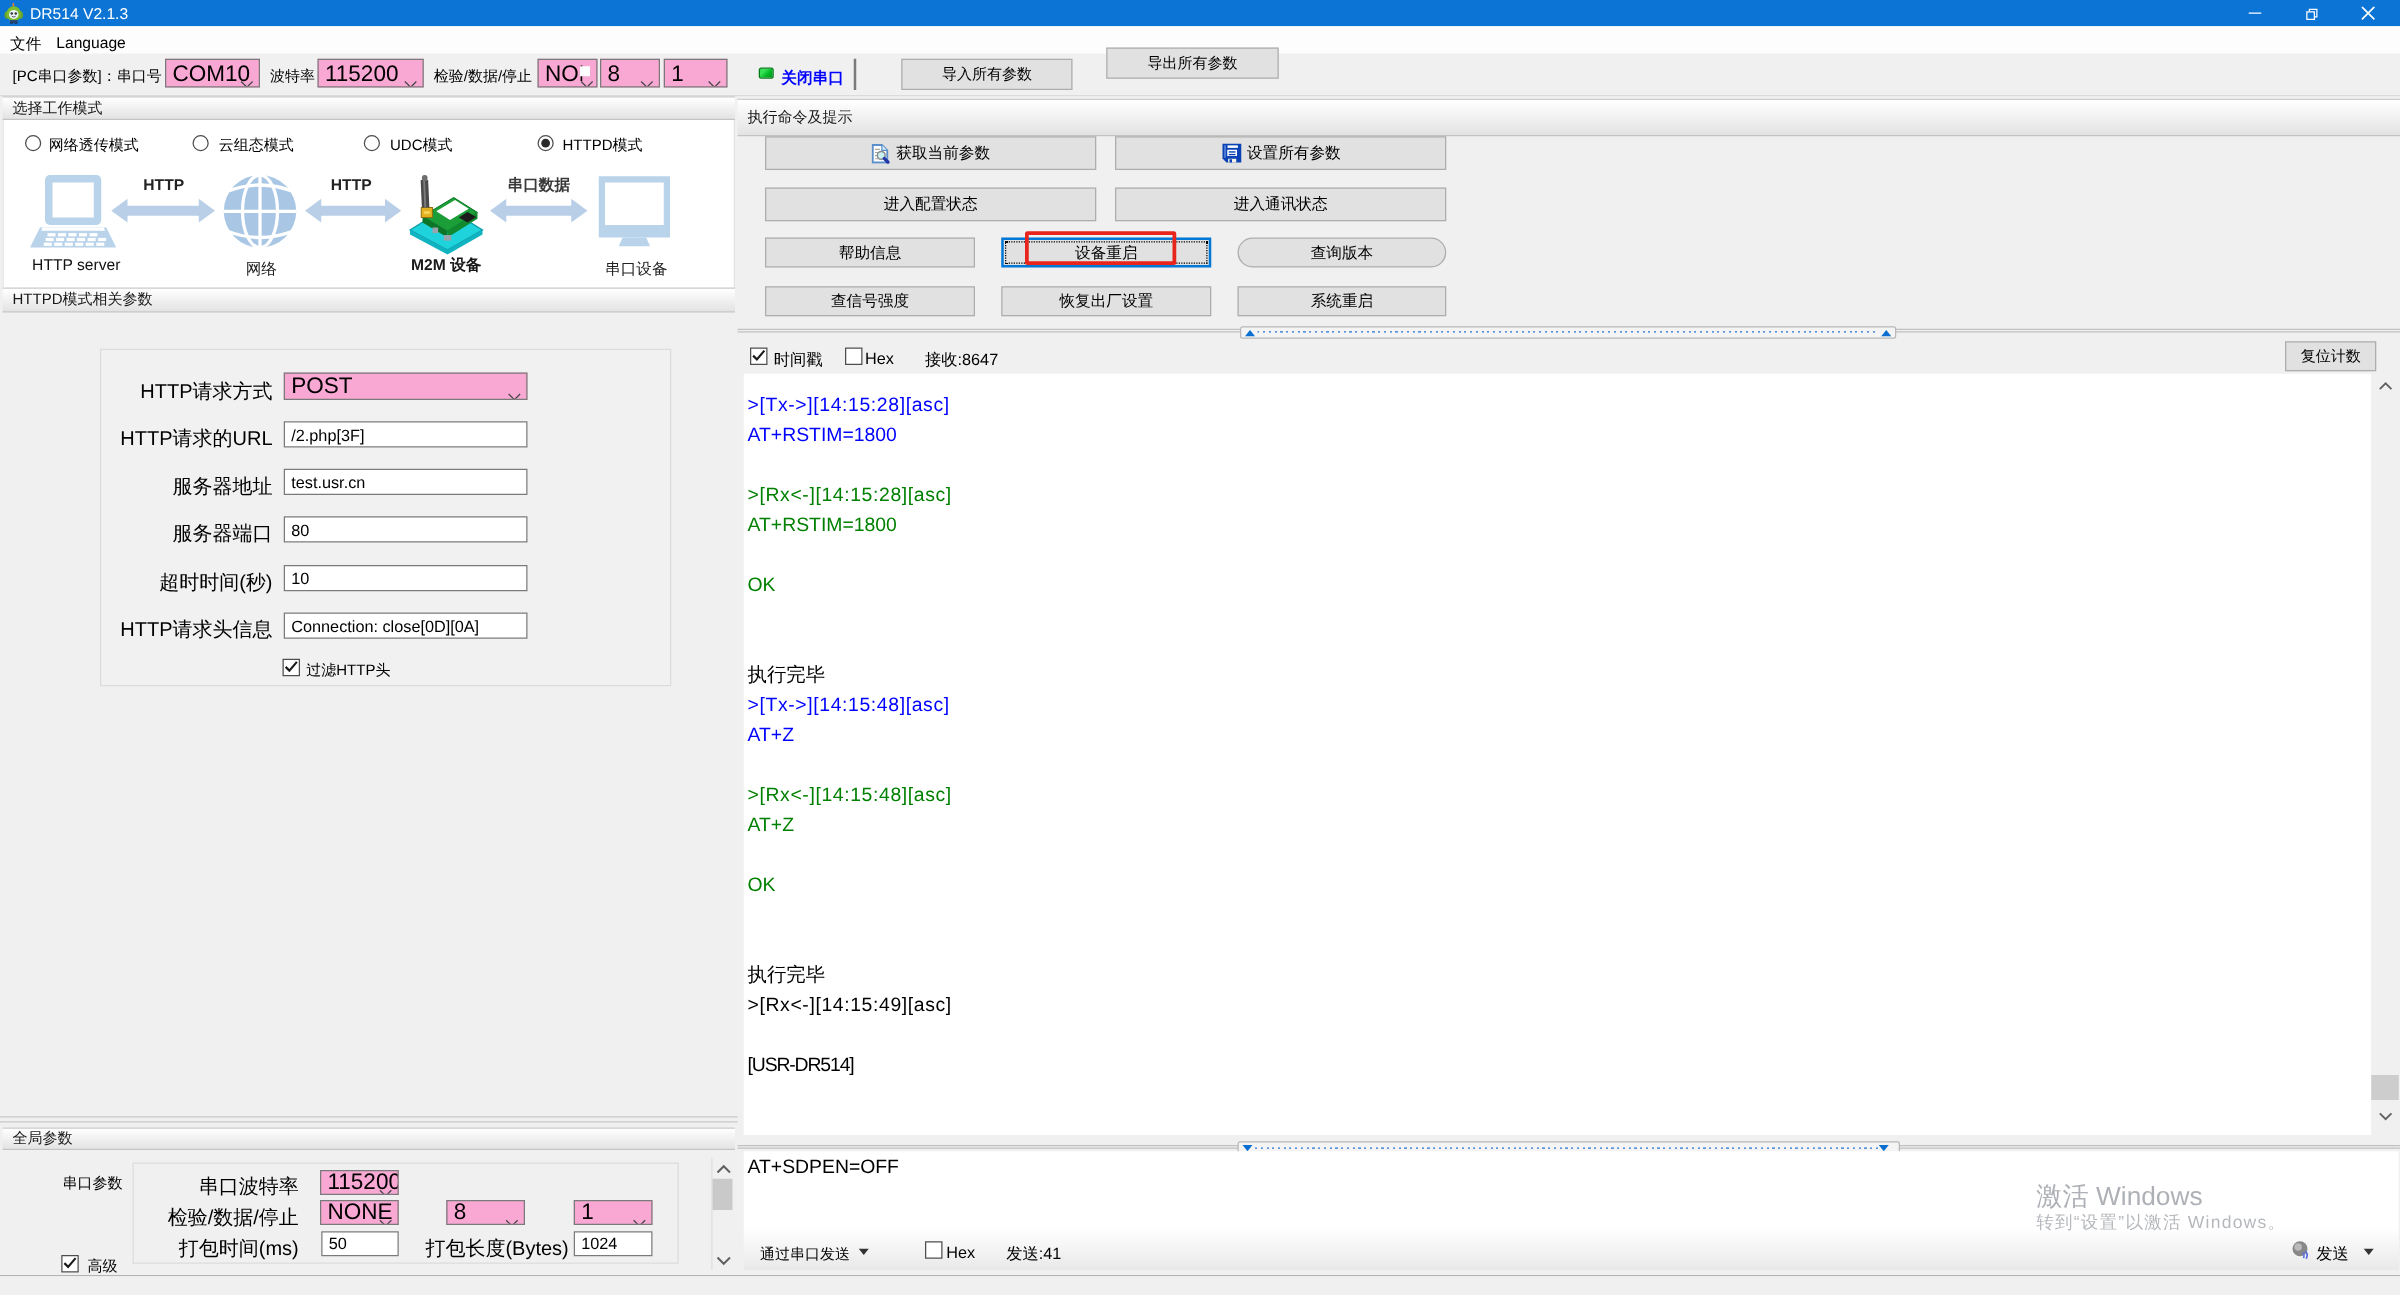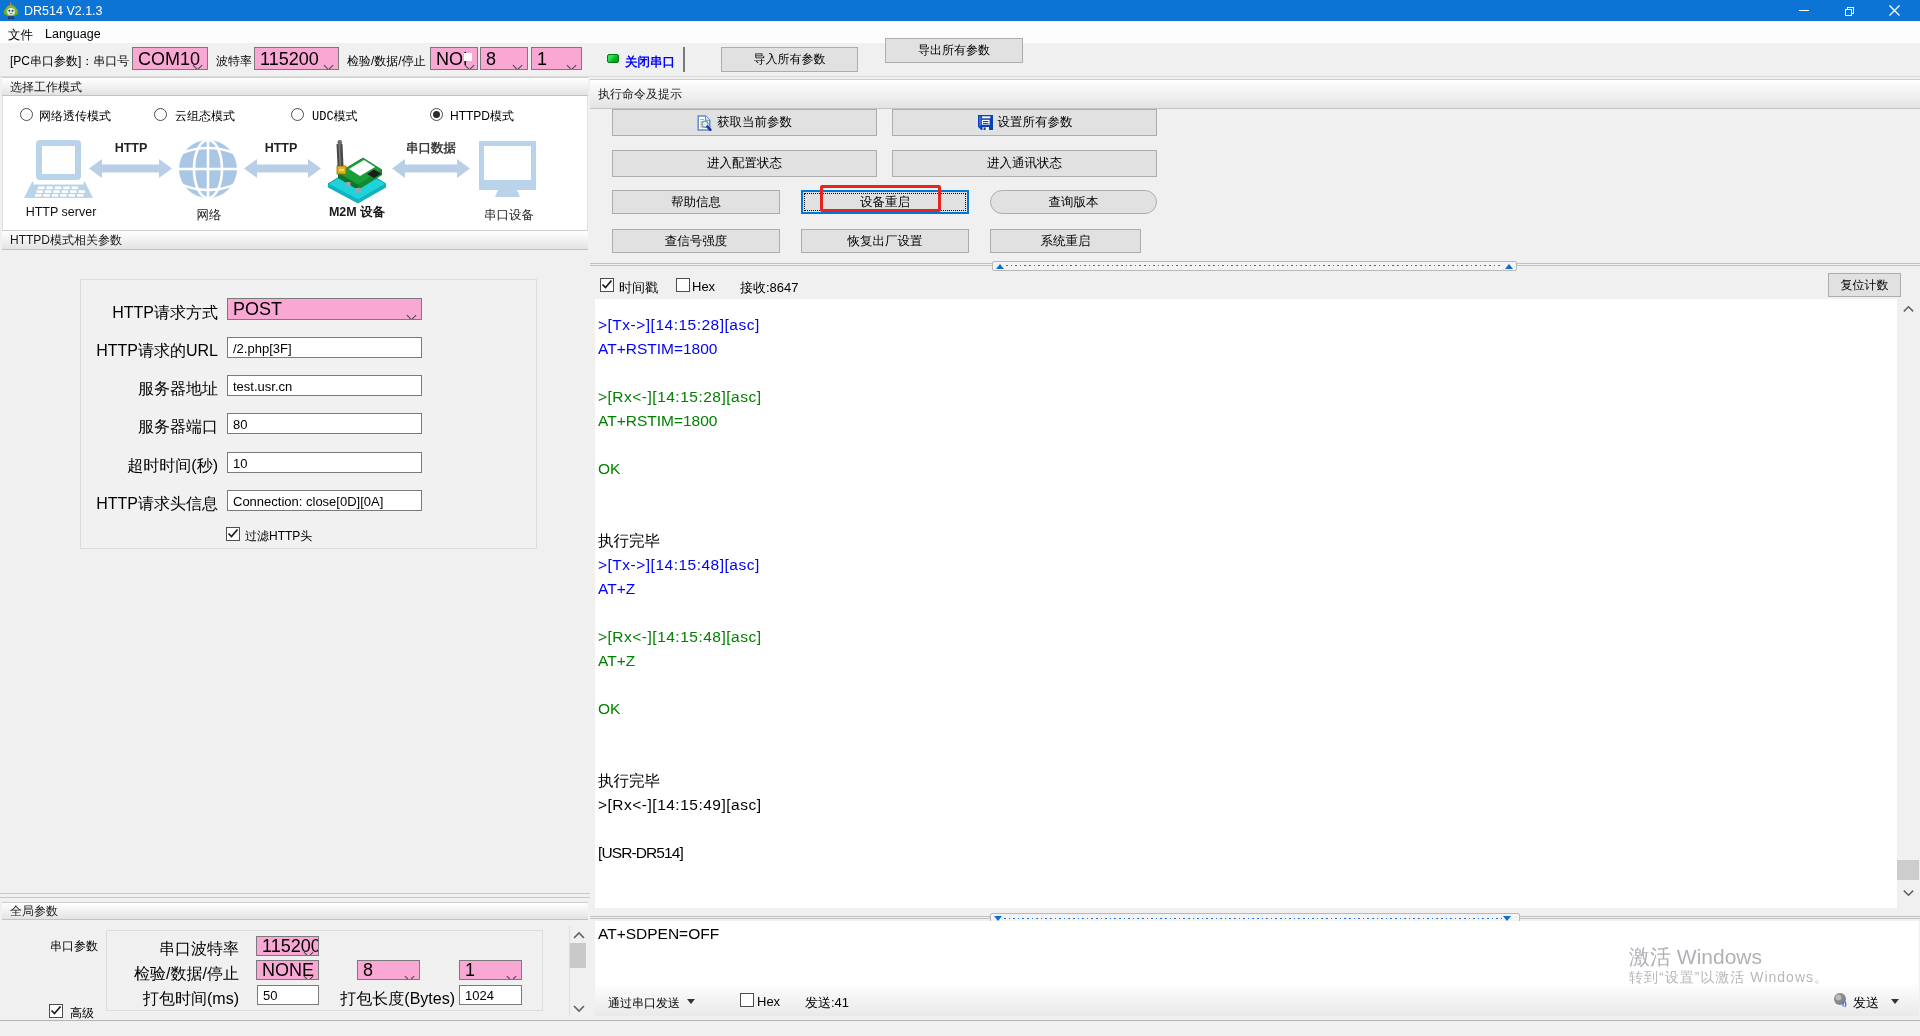--- a/index.html
+++ b/index.html
@@ -90,21 +90,21 @@
 <div class="band" style="left:2px;top:77px;width:586px;height:19px;">
     <span>选择工作模式</span>
   </div>
 <div class="abs" style="left:2px;top:96px;width:586px;height:134px;background:#fff;border-left:1px solid #e2e2e2;border-right:1px solid #e2e2e2;"></div>
 
 <div class="radio" style="left:20px;top:108px;"></div>
 <div class="lbl" style="left:39px;top:108px;">网络透传模式</div>
 <div class="radio" style="left:154px;top:108px;"></div>
 <div class="lbl" style="left:175px;top:108px;">云组态模式</div>
 <div class="radio" style="left:291px;top:108px;"></div>
-<div class="lbl" style="left:312px;top:108px;font-family:Liberation Mono, monospace;">UDC模式</div>
+<div class="lbl" style="left:312px;top:108px;">UDC模式</div>
 <div class="radio on" style="left:430px;top:108px;"></div>
 <div class="lbl" style="left:450px;top:108px;">HTTPD模式</div>
 
 <svg class="abs" style="left:2px;top:96px;" width="586" height="134" viewBox="0 0 586 134">
 
   <g>
     <rect x="34" y="44" width="45" height="40" rx="4" fill="#b9d3ea"></rect>
     <rect x="40" y="50" width="33" height="28" fill="#fff"></rect>
     <polygon points="30,86 83,86 91,102 22,102" fill="#b9d3ea"></polygon>
     <polygon points="32,86 81,86 82,88.5 31,88.5" fill="#fff"></polygon>
@@ -295,21 +295,21 @@
     <rect x="6.6" y="13.4" width="2" height="2.6" fill="#0a41b4"></rect>
   </svg>
   设置所有参数</div>
 <div class="btn" style="left:612px;top:150px;width:265px;height:27px;">进入配置状态</div>
 <div class="btn" style="left:892px;top:150px;width:265px;height:27px;">进入通讯状态</div>
 <div class="btn" style="left:612px;top:190px;width:168px;height:24px;">帮助信息</div>
 <div class="btn" style="left:801px;top:190px;width:168px;height:24px;border:2px solid #0078d7;outline:1px dotted #000;outline-offset:-4px;">设备重启</div>
 <div class="btn" style="left:990px;top:190px;width:167px;height:24px;border-radius:12px;">查询版本</div>
 <div class="btn" style="left:612px;top:229px;width:168px;height:24px;">查信号强度</div>
 <div class="btn" style="left:801px;top:229px;width:168px;height:24px;">恢复出厂设置</div>
-<div class="btn" style="left:990px;top:229px;width:151px;height:24px;">系统重启</div>
+<div class="btn" style="left:990px;top:229px;width:167px;height:24px;">系统重启</div>
 
 <div class="abs" style="left:820px;top:185px;width:121px;height:27px;border:3px solid #e8251d;border-radius:2px;"></div>
 
 <div class="abs" style="left:590px;top:263px;width:1330px;height:1px;background:#c0c0c0;"></div>
 <div class="abs" style="left:590px;top:265px;width:1330px;height:1px;background:#c0c0c0;"></div>
 <div class="abs" style="left:992px;top:261px;width:525px;height:10px;background:#f4f4f4;border:1px solid #b8b8b8;border-radius:2px;"></div>
 <div class="dotl" style="left:1006px;top:264.5px;width:496px;"></div>
 <div class="abs" style="left:996px;top:264px;width:0;height:0;border-left:4px solid transparent;border-right:4px solid transparent;border-bottom:5px solid #0a6fd0;"></div>
 <div class="abs" style="left:1505px;top:264px;width:0;height:0;border-left:4px solid transparent;border-right:4px solid transparent;border-bottom:5px solid #0a6fd0;"></div>
 

